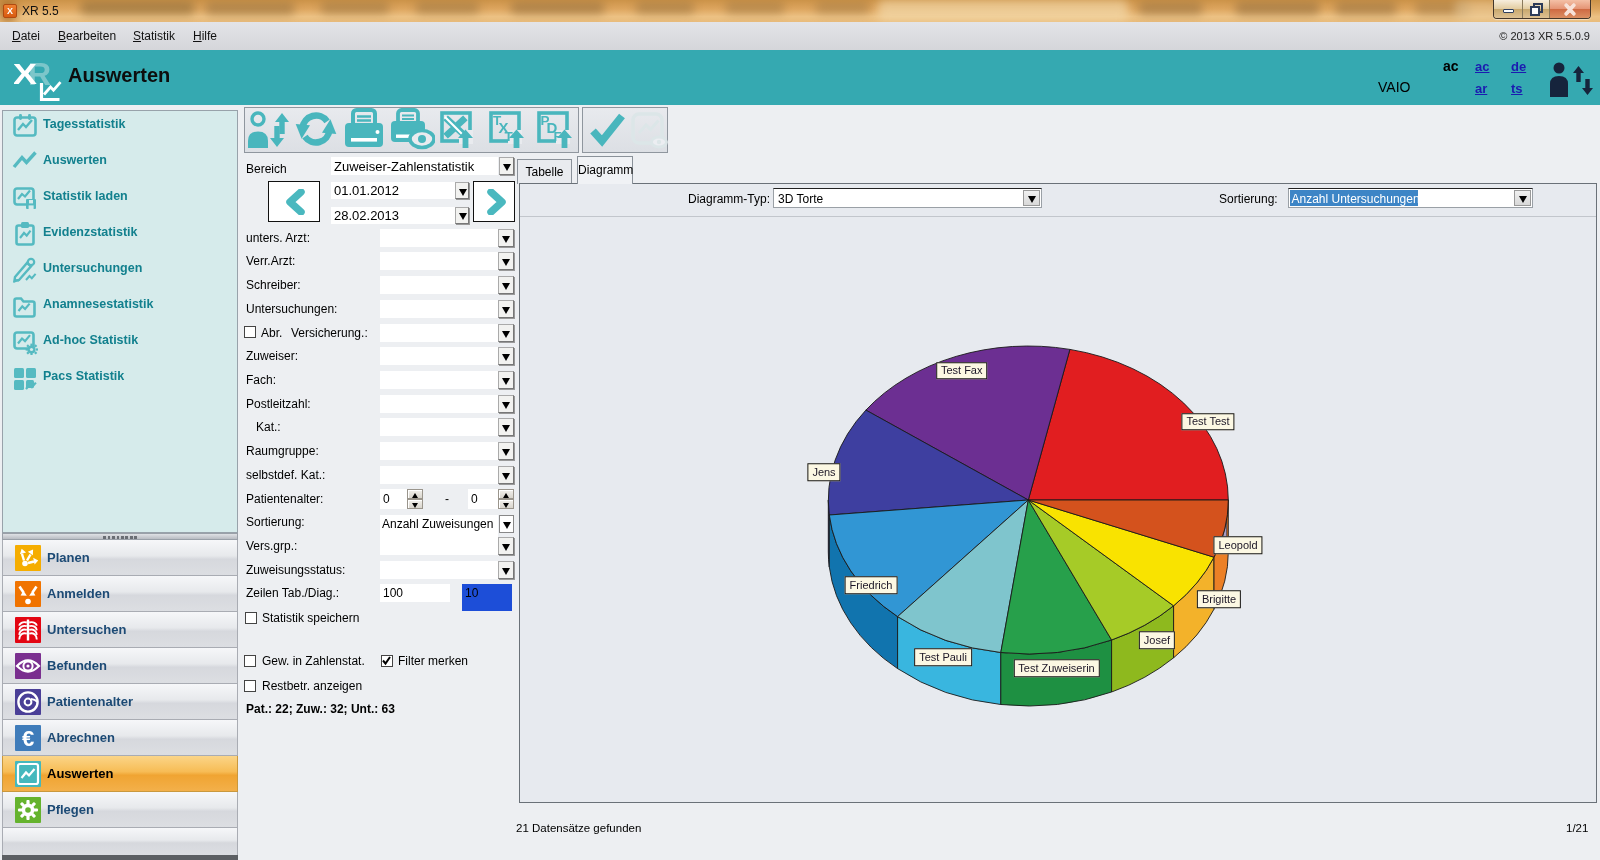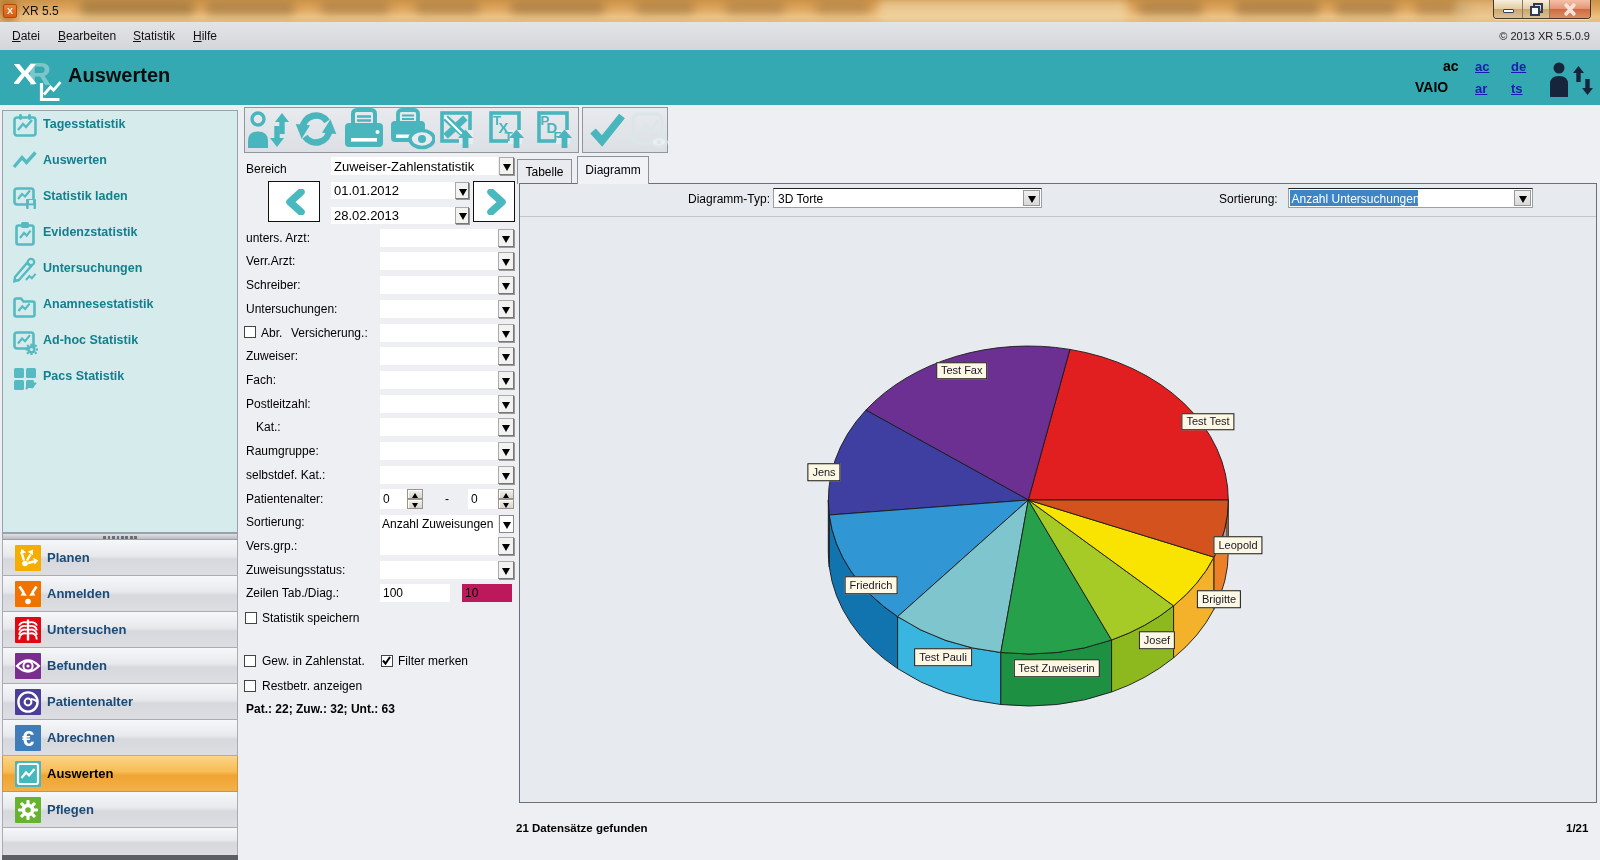--- a/index.html
+++ b/index.html
@@ -29,21 +29,21 @@
 .tbgroup{background:linear-gradient(180deg,#e8eaee,#dcdfe4);border:1px solid #8f969e}
 .lab{font-size:12px;color:#000;white-space:nowrap}
 .tri{position:absolute;width:0;height:0;border-left:4px solid transparent;border-right:4px solid transparent;border-top:7px solid #000}
 .dd{position:absolute;background:#fff;height:18px}
 .ddb{position:absolute;top:0;right:0;width:16px;height:18px;background:#f2f2f0;border:1px solid #aaa;border-right-color:#777;border-bottom-color:#777;box-shadow:1px 1px 0 #999}
 .cb{position:absolute;width:12px;height:12px;background:#fff;border:1px solid #444}
 .spinb{position:absolute;width:16px;height:10px;background:linear-gradient(180deg,#f2f0ec,#d8d4cc);border:1px solid #9a958c;box-shadow:inset 1px 1px 0 #fff}
 .tab{position:absolute;border:1px solid #8a9199;border-bottom:none;background:#e7eaef;text-align:center;font-size:12px}
 .panel{left:519px;top:183px;width:1078px;height:620px;background:#e7eaef;border:1px solid #6a7178}
 .plabel{position:absolute;background:#fcf8e3;border:1px solid #151515;font-size:11px;color:#1c1626;padding:1.5px 4px 2px;white-space:nowrap;transform:translate(-50%,-50%)}
-.statusb{font-weight:bold;font-size:11.5px;color:#000}
+.statusb{font-weight:normal;font-size:11.5px;color:#000}
 </style></head><body>
 <div class="a titlebar">
     <div class="blob" style="left:0px;top:0px;width:16px;height:22px;background:#a96c28;opacity:0.9"></div>
     <div class="blob" style="left:80px;top:1px;width:115px;height:14px;background:#8a6a38;opacity:0.6"></div>
     <div class="blob" style="left:205px;top:2px;width:90px;height:13px;background:#8f6d3c;opacity:0.55"></div>
     <div class="blob" style="left:320px;top:2px;width:70px;height:12px;background:#8f6d3c;opacity:0.5"></div>
     <div class="blob" style="left:415px;top:2px;width:65px;height:12px;background:#8f6d3c;opacity:0.5"></div>
     <div class="blob" style="left:510px;top:2px;width:95px;height:12px;background:#8a683a;opacity:0.55"></div>
     <div class="blob" style="left:635px;top:2px;width:60px;height:12px;background:#8f6d3c;opacity:0.5"></div>
     <div class="blob" style="left:725px;top:2px;width:60px;height:12px;background:#8f6d3c;opacity:0.45"></div>
@@ -81,21 +81,21 @@
   </div>
 <div class="a banner">
 <svg class="a" style="left:14px;top:8px" width="52" height="46" viewBox="0 0 52 46">
 <text x="14" y="27" font-family="Liberation Sans" font-size="32" font-weight="bold" fill="#7cc6ca">R</text>
 <text x="-1" y="26" font-family="Liberation Sans" font-size="29" font-weight="bold" fill="#ffffff" transform="scale(1.25,1)">X</text>
 <path d="M27.5 25 v16.5 h18" stroke="#fff" stroke-width="3.2" fill="none"></path>
 <path d="M30 36.5 l6.5 -7.5 l3 3.2 l7 -8" stroke="#fff" stroke-width="2.8" fill="none"></path>
 </svg>
 <div class="a bants" style="left:68px;top:14px">Auswerten</div>
 <div class="a" style="left:1443px;top:8px;font-weight:bold;font-size:14px">ac</div>
-<div class="a" style="left:1415px;top:29px;font-weight:bold;font-size:14px">VAIO</div>
+<div class="a" style="left:1378px;top:29px;font-weight:normal;font-size:14px">VAIO</div>
 <div class="a blink" style="left:1475px;top:9px">ac</div>
 <div class="a blink" style="left:1511px;top:9px">de</div>
 <div class="a blink" style="left:1475px;top:31px">ar</div>
 <div class="a blink" style="left:1511px;top:31px">ts</div>
 <svg class="a" style="left:1548px;top:10px" width="50" height="40">
 <circle cx="11" cy="8" r="5.5" fill="#16243c"></circle>
 <path d="M2 37 v-13 q0 -8 9 -8 q9 0 9 8 v13 z" fill="#16243c"></path>
 <path d="M25 13 L30.5 6 L36 13 h-3.3 v9 h-4.4 v-9 z" fill="#16243c"></path>
 <path d="M34 28 L39.5 35 L45 28 h-3.3 v-9 h-4.4 v9 z" fill="#16243c"></path>
 </svg>
@@ -318,21 +318,21 @@
 <circle cx="29" cy="31" r="2.2" fill="#dce6e8"></circle>
 </svg>
 <div class="a lab" style="left:246px;top:162px">Bereich</div>
 <div class="a" style="left:331px;top:156.5px;width:167px;height:18px;background:#fff">
     <div style="position:absolute;left:3px;top:2px;font-size:13px;white-space:nowrap">Zuweiser-Zahlenstatistik</div>
   </div>
 <div class="ddb" style="left:499px;top:156.5px;width:15px;height:18px">
     <div class="tri" style="left:3px;top:6px;border-left-width:4.5px;border-right-width:4.5px"></div>
   </div>
 <div class="tab" style="left:517px;top:159px;width:55px;height:25px;line-height:24px;background:#e9ebef">Tabelle</div>
-<div class="tab" style="left:577px;top:156px;width:72px;height:28px;line-height:26px;background:#f0f2f5;z-index:5">Diagramm</div>
+<div class="tab" style="left:577px;top:156px;width:56px;height:28px;line-height:26px;background:#f0f2f5;z-index:5">Diagramm</div>
 <div class="a" style="left:268px;top:181px;width:52px;height:41px;background:#fff;border:1.5px solid #111">
     <svg style="position:absolute;left:15px;top:7px" width="24" height="26" viewBox="0 0 24 26">
       <path d="M17 3 L6 13 L17 23" fill="none" stroke="#4ab8bf" stroke-width="7.5" stroke-linejoin="round" stroke-linecap="round"></path>
     </svg>
   </div>
 <div class="a" style="left:473px;top:181px;width:42px;height:41px;background:#fff;border:1.5px solid #111">
     <svg style="position:absolute;left:10px;top:7px" width="24" height="26" viewBox="0 0 24 26">
       <path d="M7 3 L18 13 L7 23" fill="none" stroke="#4ab8bf" stroke-width="7.5" stroke-linejoin="round" stroke-linecap="round"></path>
     </svg>
   </div>
@@ -444,21 +444,21 @@
     </div>
   </div>
 <div class="a lab" style="left:246px;top:562.5px">Zuweisungsstatus:</div>
 <div class="dd" style="left:380px;top:560.5px;width:134px">
     <div class="ddb">
       <div class="tri" style="left:3px;top:6px;border-left-width:4.5px;border-right-width:4.5px"></div>
     </div>
   </div>
 <div class="a lab" style="left:246px;top:586.2px">Zeilen Tab./Diag.:</div>
 <div class="a" style="left:380px;top:584.2px;width:70px;height:18px;background:#fff;font-size:12px;padding:2px 0 0 3px">100</div>
-<div class="a" style="left:462px;top:584.2px;width:50px;height:18px;background:#be185d;font-size:12px;padding:2px 8px 0 3px">10</div>
+<div class="a" style="left:462px;top:584.2px;width:50px;height:27px;background:#1d4ed8;font-size:12px;padding:2px 8px 0 3px">10</div>
 <div class="cb" style="left:245px;top:612px"></div>
 <div class="a lab" style="left:262px;top:611px">Statistik speichern</div>
 <div class="cb" style="left:244px;top:655px"></div>
 <div class="a lab" style="left:262px;top:654px">Gew. in Zahlenstat.</div>
 <div class="cb" style="left:381px;top:655px">
     <svg width="11" height="11" style="position:absolute;left:-1px;top:-1px">
       <path d="M2 5.5 L4.5 8.5 L9 2" stroke="#000" stroke-width="2" fill="none"></path>
     </svg>
   </div>
 <div class="a lab" style="left:398px;top:654px">Filter merken</div>

